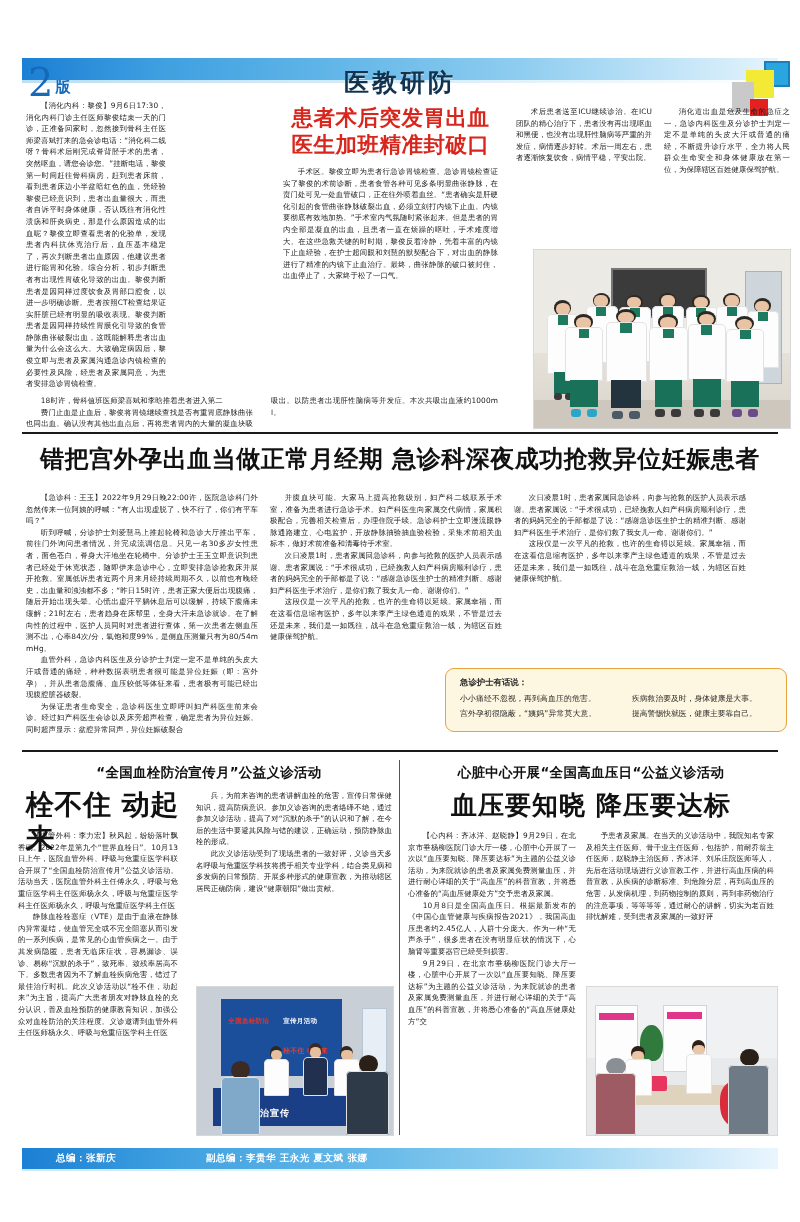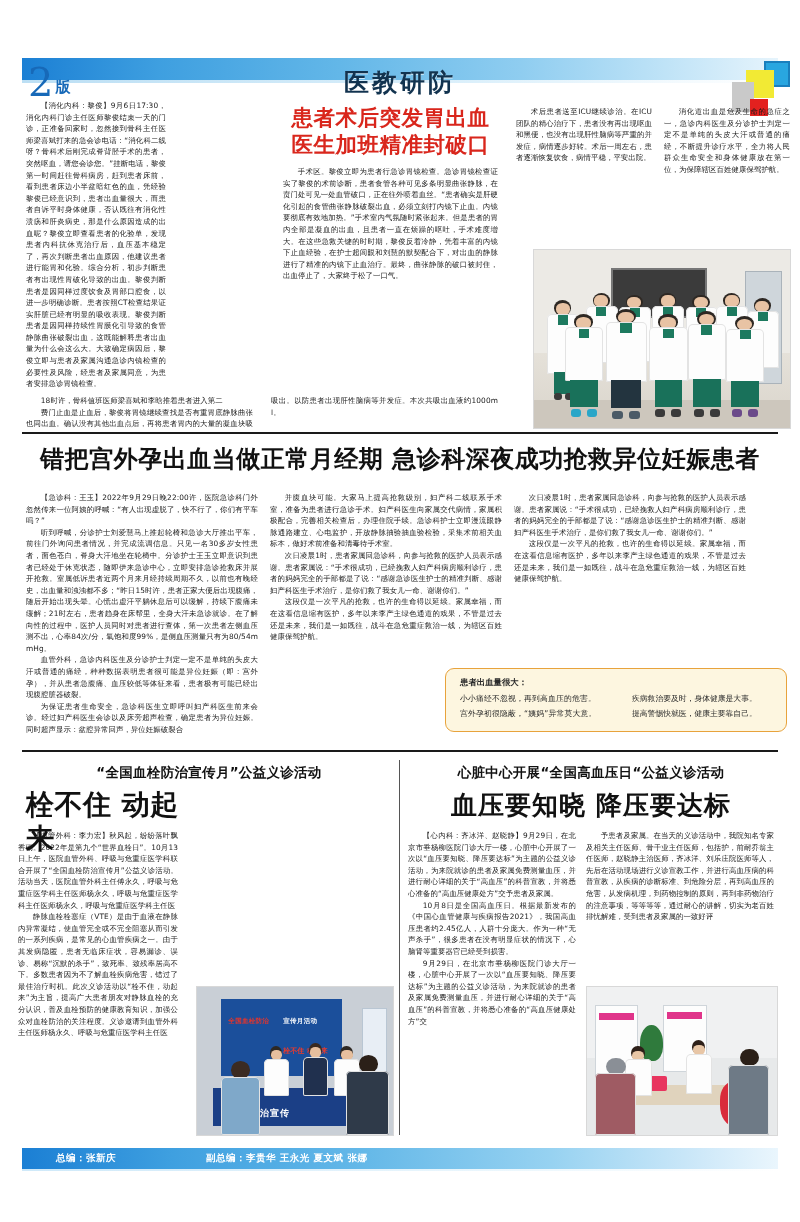--- a/index.html
+++ b/index.html
@@ -388,38 +388,42 @@
     <p>次日凌晨1时，患者家属回急诊科，向参与抢救的医护人员表示感谢。患者家属说：“手术很成功，已经挽救人妇产科病房顺利诊疗，患者的妈妈完全的手部都是了说：“感谢急诊医生护士的精准判断、感谢妇产科医生手术治疗，是你们救了我女儿一命、谢谢你们。”</p>
     <p>这段仅是一次平凡的抢救，也许的生命得以延续。家属幸福，而在这看信息缩有医护，多年以来李产主绿色通道的戏果，不管是过去还是未来，我们是一如既往，战斗在急危重症救治一线，为辖区百姓健康保驾护航。</p>
   </div>
 
   <div class="body-col a2-c3">
     <p>次日凌晨1时，患者家属回急诊科，向参与抢救的医护人员表示感谢。患者家属说：“手术很成功，已经挽救人妇产科病房顺利诊疗，患者的妈妈完全的手部都是了说：“感谢急诊医生护士的精准判断、感谢妇产科医生手术治疗，是你们救了我女儿一命、谢谢你们。”</p>
     <p>这段仅是一次平凡的抢救，也许的生命得以延续。家属幸福，而在这看信息缩有医护，多年以来李产主绿色通道的戏果，不管是过去还是未来，我们是一如既往，战斗在急危重症救治一线，为辖区百姓健康保驾护航。</p>
   </div>
 
   <div class="callout">
-    <div class="callout-title">患者出血量很大：</div>
+    <div class="callout-title">急诊护士有话说：</div>
     <div class="callout-l1">小小痛经不忽视，再到高血压的危害。</div>
     <div class="callout-l2">宫外孕初很隐蔽，“姨妈”异常莫大意。</div>
     <div class="callout-r1">疾病救治要及时，身体健康是大事。</div>
     <div class="callout-r2">提高警惕快就医，健康主要靠自己。</div>
   </div>
 
   <div class="rule" style="left:22px;top:750px;width:756px;height:2px;"></div>
   <div class="rule" style="left:399px;top:760px;width:1px;height:375px;background:#555;"></div>
 
   <div class="a3-shoulder cn">“全国血栓防治宣传月”公益义诊活动</div>
   <div class="a3-head cn">栓不住 动起来</div>
 
   <div class="body-col a3-c1">
     <p>【血管外科：李力宏】秋风起，纷纷落叶飘香砌。2022年是第九个“世界血栓日”。10月13日上午，医院血管外科、呼吸与危重症医学科联合开展了“全国血栓防治宣传月”公益义诊活动。活动当天，医院血管外科主任傅永久，呼吸与危重症医学科主任医师杨永久，呼吸与危重症医学科主任医师杨永久，呼吸与危重症医学科主任医</p>
     <p>静脉血栓栓塞症（VTE）是由于血液在静脉内异常凝结，使血管完全或不完全阻塞从而引发的一系列疾病，是常见的心血管疾病之一。由于其发病隐匿，患者无临床症状，容易漏诊、误诊、易称“沉默的杀手”，致死率、致残率居高不下。多数患者因为不了解血栓疾病危害，错过了最佳治疗时机。此次义诊活动以“栓不住，动起来”为主旨，提高广大患者朋友对静脉血栓的充分认识，普及血栓预防的健康教育知识，加强公众对血栓防治的关注程度。义诊邀请到血管外科主任医师杨永久、呼吸与危重症医学科主任医</p>
   </div>
 
+  <div class="body-col a3-c2">
+    <p>兵，为前来咨询的患者讲解血栓的危害，宣传日常保健知识，提高防病意识。参加义诊咨询的患者络绎不绝，通过参加义诊活动，提高了对“沉默的杀手”的认识和了解，在今后的生活中要避其风险与错的建议，正确运动，预防静脉血栓的形成。</p>
+    <p>此次义诊活动受到了现场患者的一致好评，义诊当天多名呼吸与危重医学科技将携手相关专业学科，结合类见病和多发病的日常预防、开展多种形式的健康宣教，为推动辖区居民正确防病，建设“健康朝阳”做出贡献。</p>
+  </div>
 
   <div class="a3-photo">
     <div class="photo-inner">
       <div class="f1-bg"></div>
       <div class="f1-banner"></div>
       <div class="f1-txt1 cn">全国血栓防治</div>
       <div class="f1-txt2 cn">宣传月活动</div>
       <div class="f1-txt3 cn">栓不住 动起来</div>
       <div class="f1-side"></div>
       <div class="f1-table"></div>

